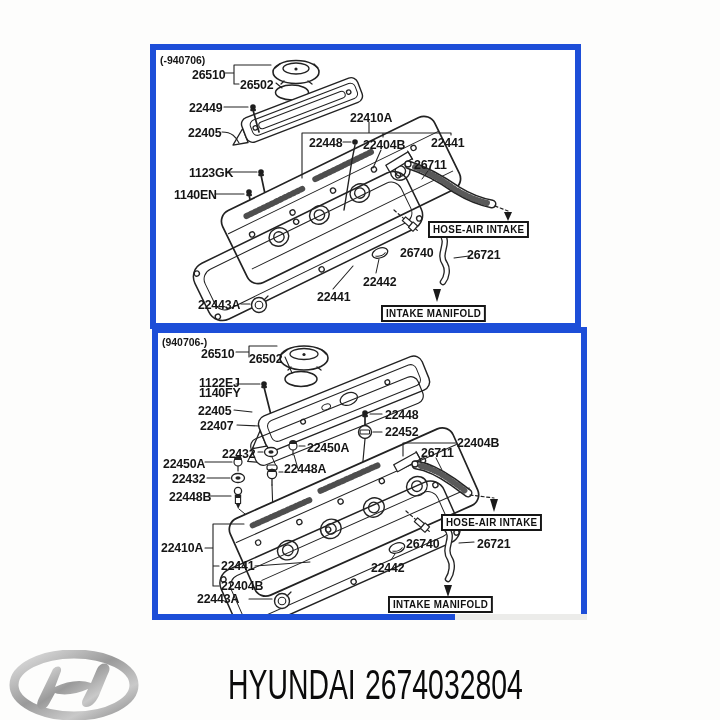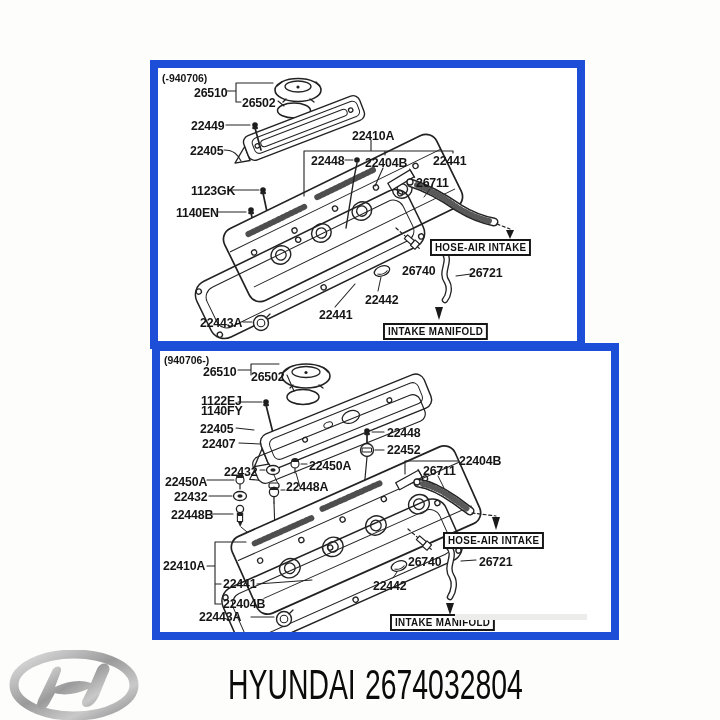--- a/index.html
+++ b/index.html
@@ -1,20 +1,20 @@
 <!DOCTYPE html>
 <html><head>
 <meta charset="utf-8">
 <style>
   html,body{margin:0;padding:0;}
   body{width:720px;height:720px;position:relative;background:#fdfdfc;overflow:hidden;
        font-family:"Liberation Sans",sans-serif;}
-  .panel{position:absolute;border:8px solid #1d4ed8;background:#fff;margin-top:16px;}
+  .panel{position:absolute;border:6px solid #1d4ed8;background:#fff;}
   #panel-early{left:150px;top:44px;width:419px;height:273px;}
-  #panel-late{left:152px;top:327px;width:423px;height:281px;padding-left:28px;}
+  #panel-late{left:152px;top:327px;width:423px;height:281px;}
   .art{position:absolute;left:0;top:0;}
   .lbl{position:absolute;font-weight:700;font-size:13px;line-height:1.05;color:#151515;
        white-space:nowrap;letter-spacing:-0.2px;transform:scaleX(.95);transform-origin:0 0;}
   .code{font-size:11px;letter-spacing:0;}
   .boxlbl{position:absolute;border:2px solid #161616;background:#fff;padding:0 3px;
        font-weight:700;font-size:10px;line-height:13px;letter-spacing:.35px;color:#111;
        white-space:nowrap;transform:scaleX(.98);transform-origin:0 0;}
   #footer-text{position:absolute;left:228px;top:662px;height:44px;line-height:44px;
        font-size:43px;color:#0b0b0b;white-space:nowrap;transform:scaleX(.66);
        transform-origin:0 0;letter-spacing:0;}

